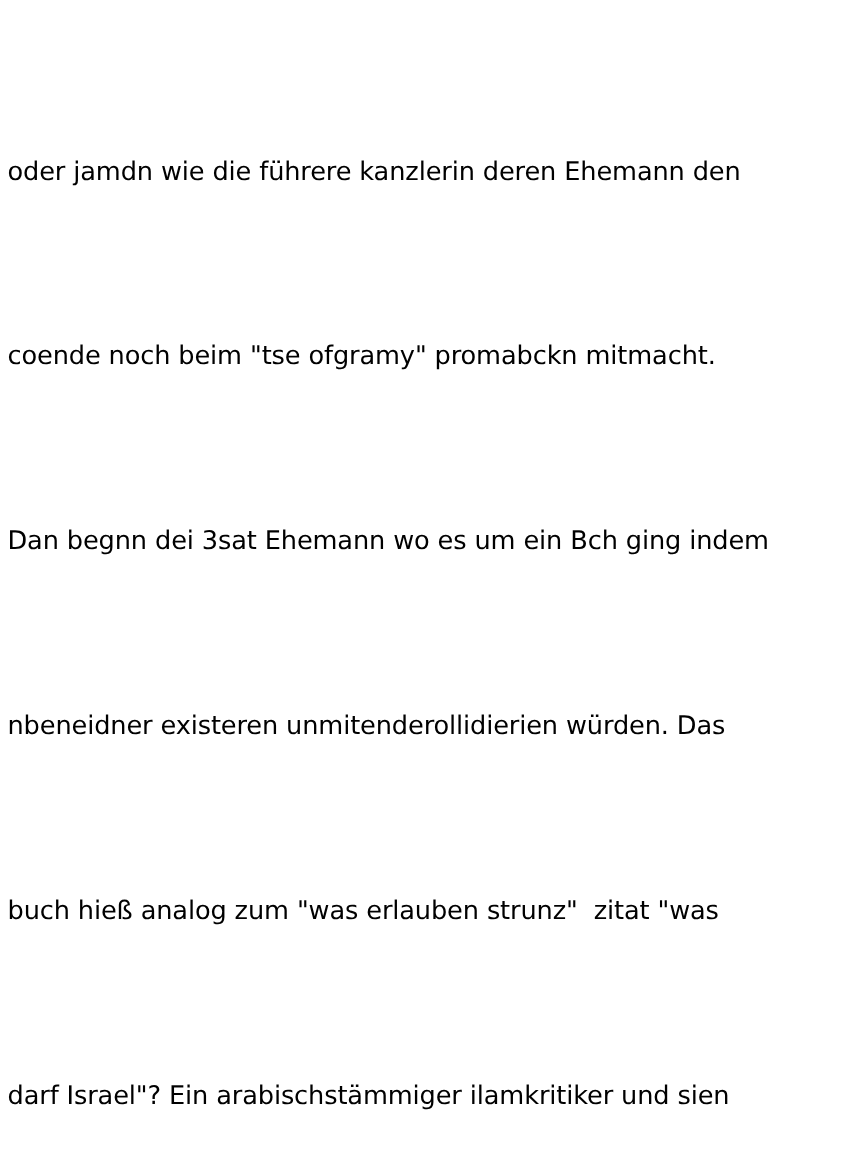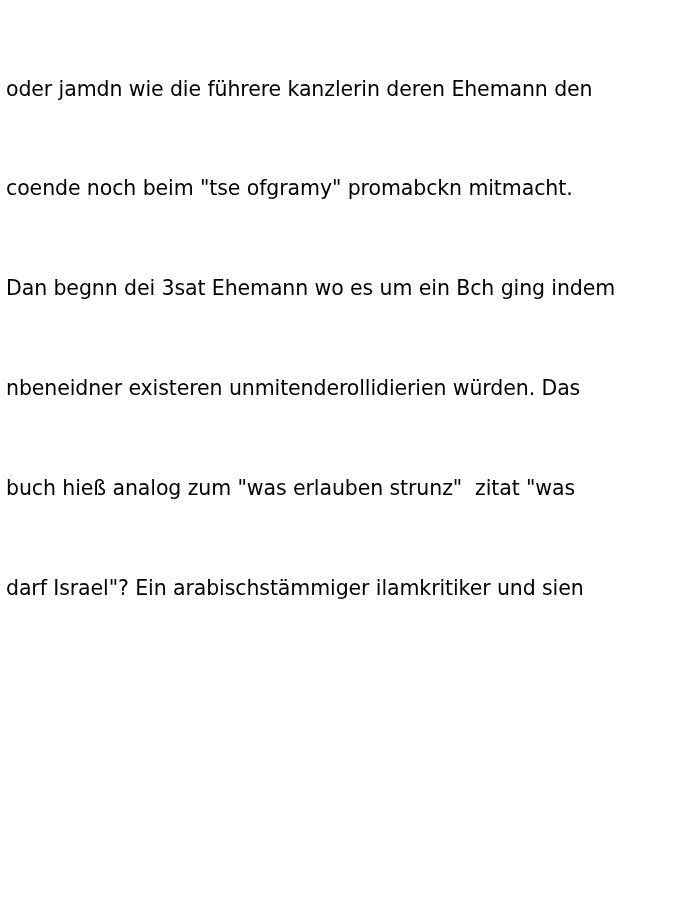--- a/index.html
+++ b/index.html
@@ -26,20 +26,21 @@
     font-family: "DejaVu Sans", sans-serif;
     font-size: 20.5px;
     line-height: 33.3px;
     letter-spacing: -0.1px;
     white-space: pre-wrap;
     word-break: normal;
   }
   .line {
     display: block;
     white-space: pre;
+    margin-top: 48px;
   }
 </style>
 </head>
 <body>
 
 <div id="doc">
   <p class="para">
     <span class="line">oder jamdn wie die führere kanzlerin deren Ehemann den</span>
     <span class="line">coende noch beim "tse ofgramy" promabckn mitmacht.</span>
     <span class="line">Dan begnn dei 3sat Ehemann wo es um ein Bch ging indem</span>

